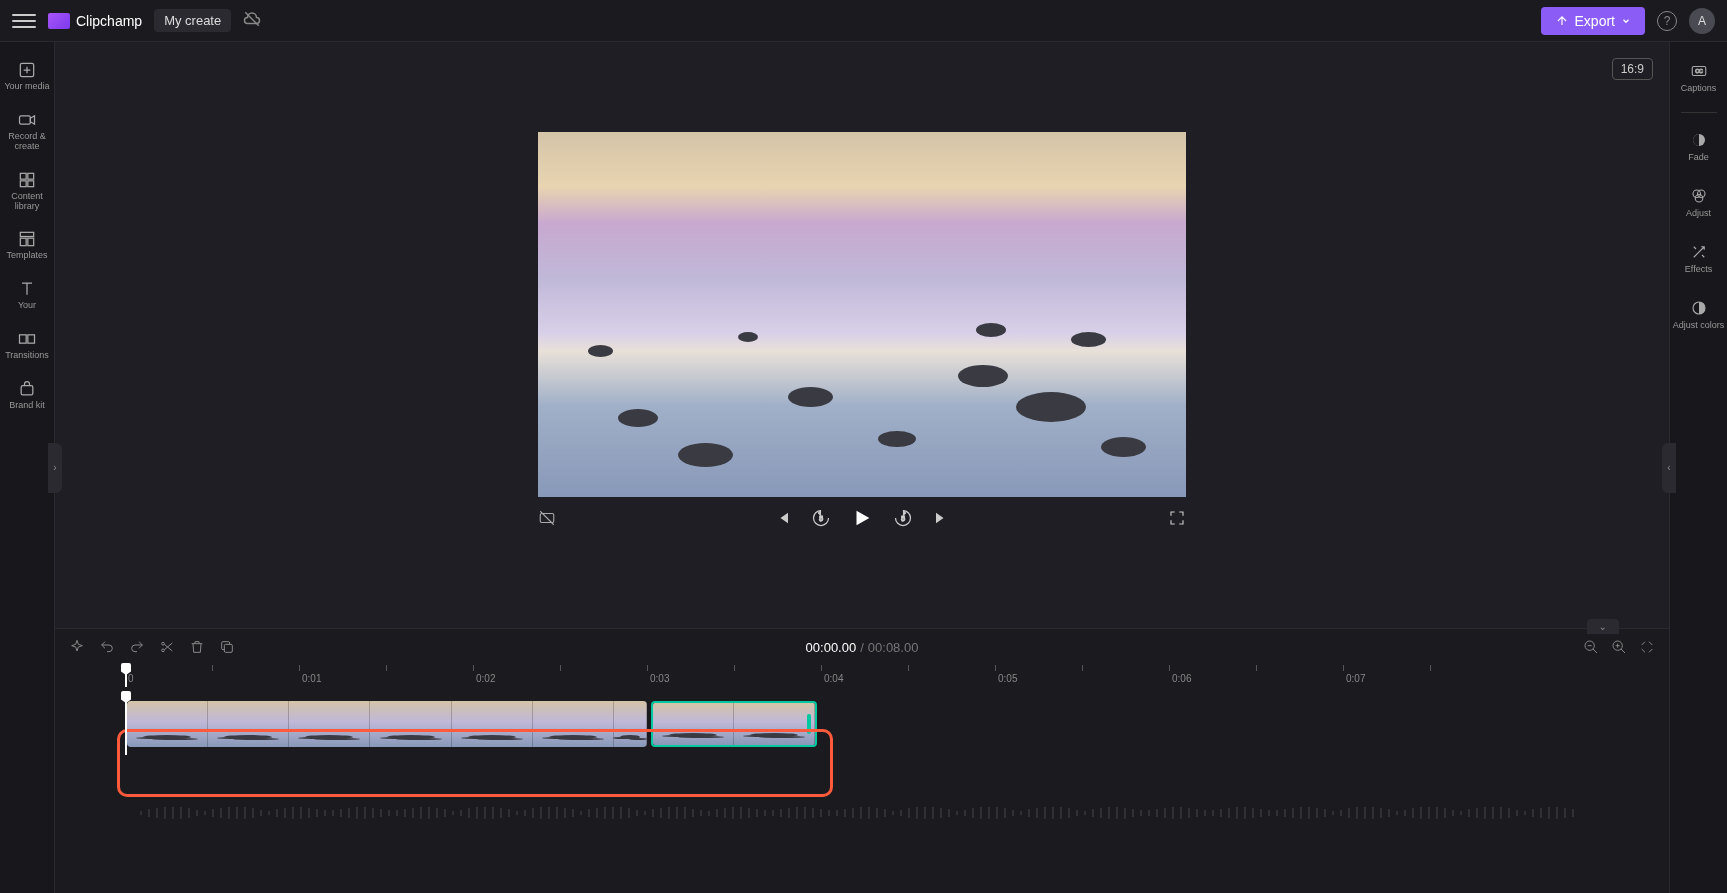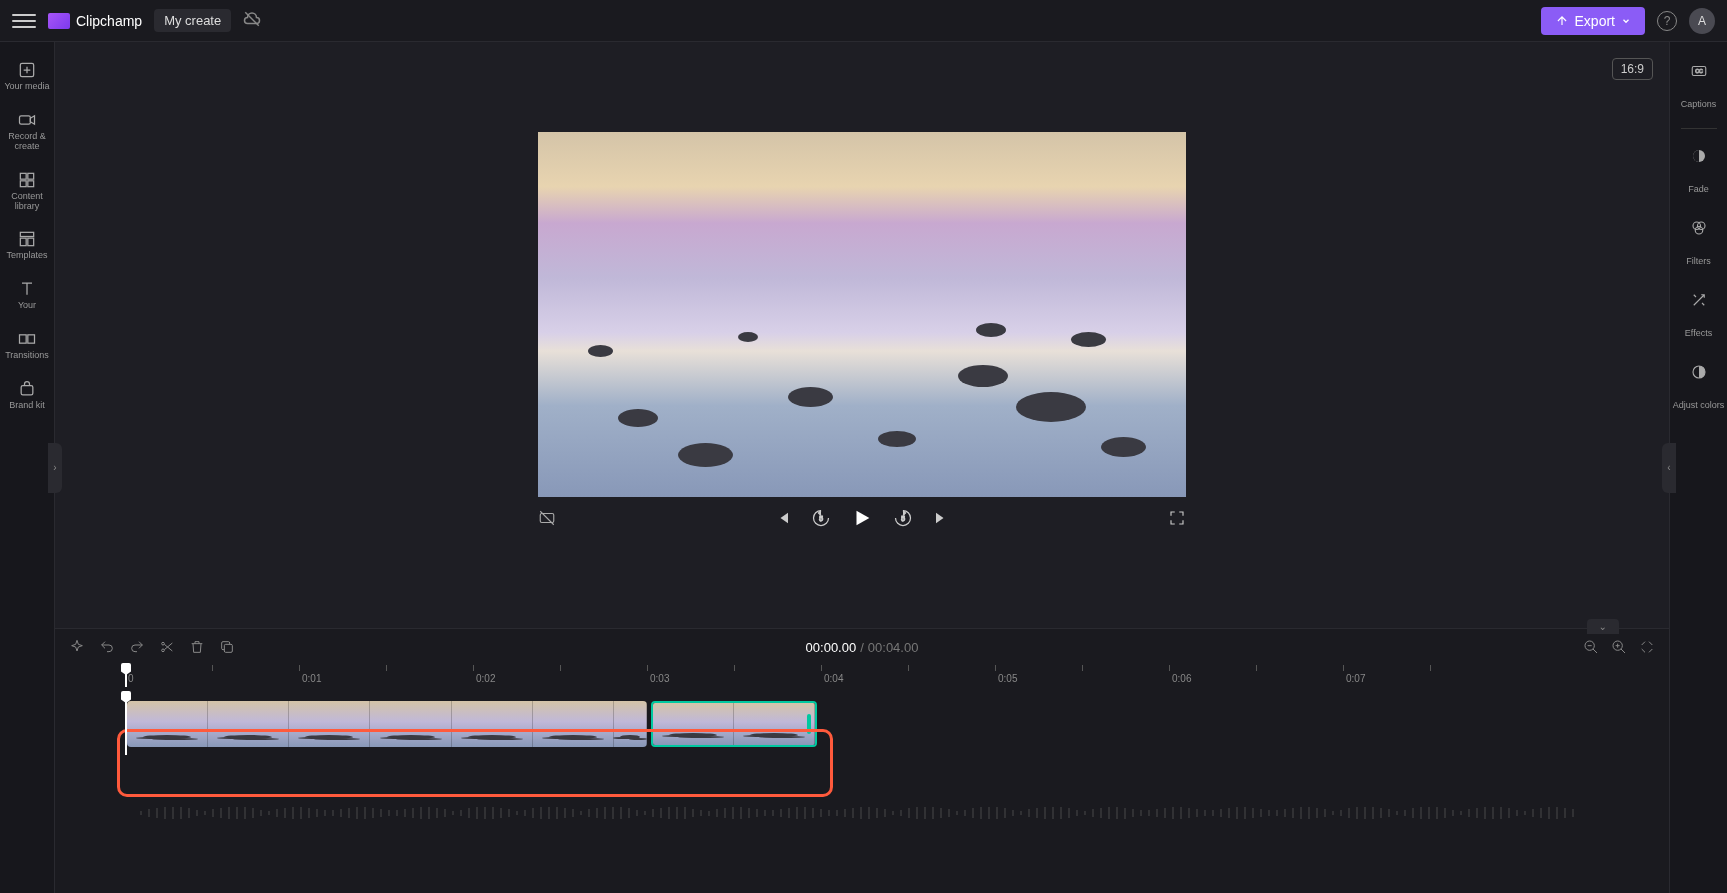--- a/index.html
+++ b/index.html
@@ -23,21 +23,21 @@
 .center { flex: 1; display: flex; flex-direction: column; background: #1e1e24; }
 .preview-area { flex: 1; display: flex; flex-direction: column; align-items: center; justify-content: center; position: relative; padding: 20px; }
 .aspect-chip { position: absolute; top: 16px; right: 16px; border: 1px solid #555; padding: 3px 8px; border-radius: 4px; font-size: 12px; color: #ccc; }
 .canvas { width: 648px; height: 365px; background: linear-gradient(to bottom, #d4c4a8 0%, #e8d4b0 15%, #c8a8d0 25%, #c0b8d8 40%, #d8d0e8 55%, #e8e0d8 60%, #a0b0c8 75%, #8898b8 100%); position: relative; overflow: hidden; }
 .rock { position: absolute; background: #3a3a42; border-radius: 50%; }
 .controls { display: flex; align-items: center; justify-content: center; gap: 20px; padding: 10px; width: 648px; position: relative; }
 .ctrl-icon { color: #ccc; cursor: pointer; display: flex; align-items: center; }
 .ctrl-left { position: absolute; left: 0; }
 .ctrl-right { position: absolute; right: 0; }
 .right-sidebar { width: 58px; background: #17171c; display: flex; flex-direction: column; align-items: center; padding-top: 10px; gap: 4px; border-left: 1px solid #2a2a30; position: relative; }
-.rsb-item { width: 100%; padding: 10px 2px; display: flex; flex-direction: column; align-items: center; gap: 20px; cursor: pointer; font-size: 9px; color: #999; text-align: center; line-height: 1.1; }
+.rsb-item { width: 100%; padding: 10px 2px; display: flex; flex-direction: column; align-items: center; gap: 4px; cursor: pointer; font-size: 9px; color: #999; text-align: center; line-height: 1.1; }
 .rsb-item svg { width: 18px; height: 18px; }
 .rsb-divider { width: 36px; height: 1px; background: #333; margin: 4px 0; }
 .rsb-collapse { position: absolute; left: -8px; top: 50%; transform: translateY(-50%); width: 14px; height: 50px; background: #2a2a30; border-radius: 6px 0 0 6px; display: flex; align-items: center; justify-content: center; color: #888; font-size: 10px; cursor: pointer; }
 .timeline-section { background: #1a1a1f; border-top: 1px solid #2a2a30; }
 .tl-toolbar { height: 36px; display: flex; align-items: center; padding: 0 14px; gap: 14px; position: relative; }
 .tl-tool { color: #888; cursor: pointer; display: flex; }
 .tl-time { position: absolute; left: 50%; transform: translateX(-50%); font-size: 13px; display: flex; gap: 4px; }
 .tl-time .current { color: #fff; }
 .tl-time .sep { color: #777; }
 .tl-time .total { color: #777; }
@@ -246,21 +246,21 @@
           </div>
         <div class="tl-tool">
             <svg width="16" height="16" viewBox="0 0 24 24" fill="none" stroke="#888" stroke-width="1.5">
               <rect x="8" y="8" width="12" height="12" rx="2"></rect>
               <path d="M16 8V6a2 2 0 00-2-2H6a2 2 0 00-2 2v8a2 2 0 002 2h2"></path>
             </svg>
           </div>
         <div class="tl-time">
           <span class="current">00:00.00</span>
           <span class="sep">/</span>
-          <span class="total">00:04.00</span>
+          <span class="total">00:08.00</span>
         </div>
         <div class="tl-zoom">
           <div class="tl-tool">
               <svg width="16" height="16" viewBox="0 0 24 24" fill="none" stroke="#888" stroke-width="1.5">
                 <circle cx="10" cy="10" r="7"></circle>
                 <path d="M21 21l-6-6M7 10h6"></path>
               </svg>
             </div>
           <div class="tl-tool">
               <svg width="16" height="16" viewBox="0 0 24 24" fill="none" stroke="#888" stroke-width="1.5">
@@ -529,21 +529,21 @@
           <path d="M12 4a8 8 0 000 16z" fill="#1a1a1f"></path>
         </svg>
       <span>Fade</span>
     </div>
     <div class="rsb-item">
       <svg viewBox="0 0 24 24" fill="none" stroke="#aaa" stroke-width="1.5">
           <circle cx="9" cy="9" r="5"></circle>
           <circle cx="15" cy="9" r="5"></circle>
           <circle cx="12" cy="15" r="5"></circle>
         </svg>
-      <span>Filters</span>
+      <span>Adjust</span>
     </div>
     <div class="rsb-item">
       <svg viewBox="0 0 24 24" fill="none" stroke="#aaa" stroke-width="1.5">
           <path d="M5 19L19 5M15 5h4v4M5 5l3 3M19 19l-3-3"></path>
         </svg>
       <span>Effects</span>
     </div>
     <div class="rsb-item">
       <svg viewBox="0 0 24 24">
           <circle cx="12" cy="12" r="8" fill="none" stroke="#aaa" stroke-width="1.5"></circle>

